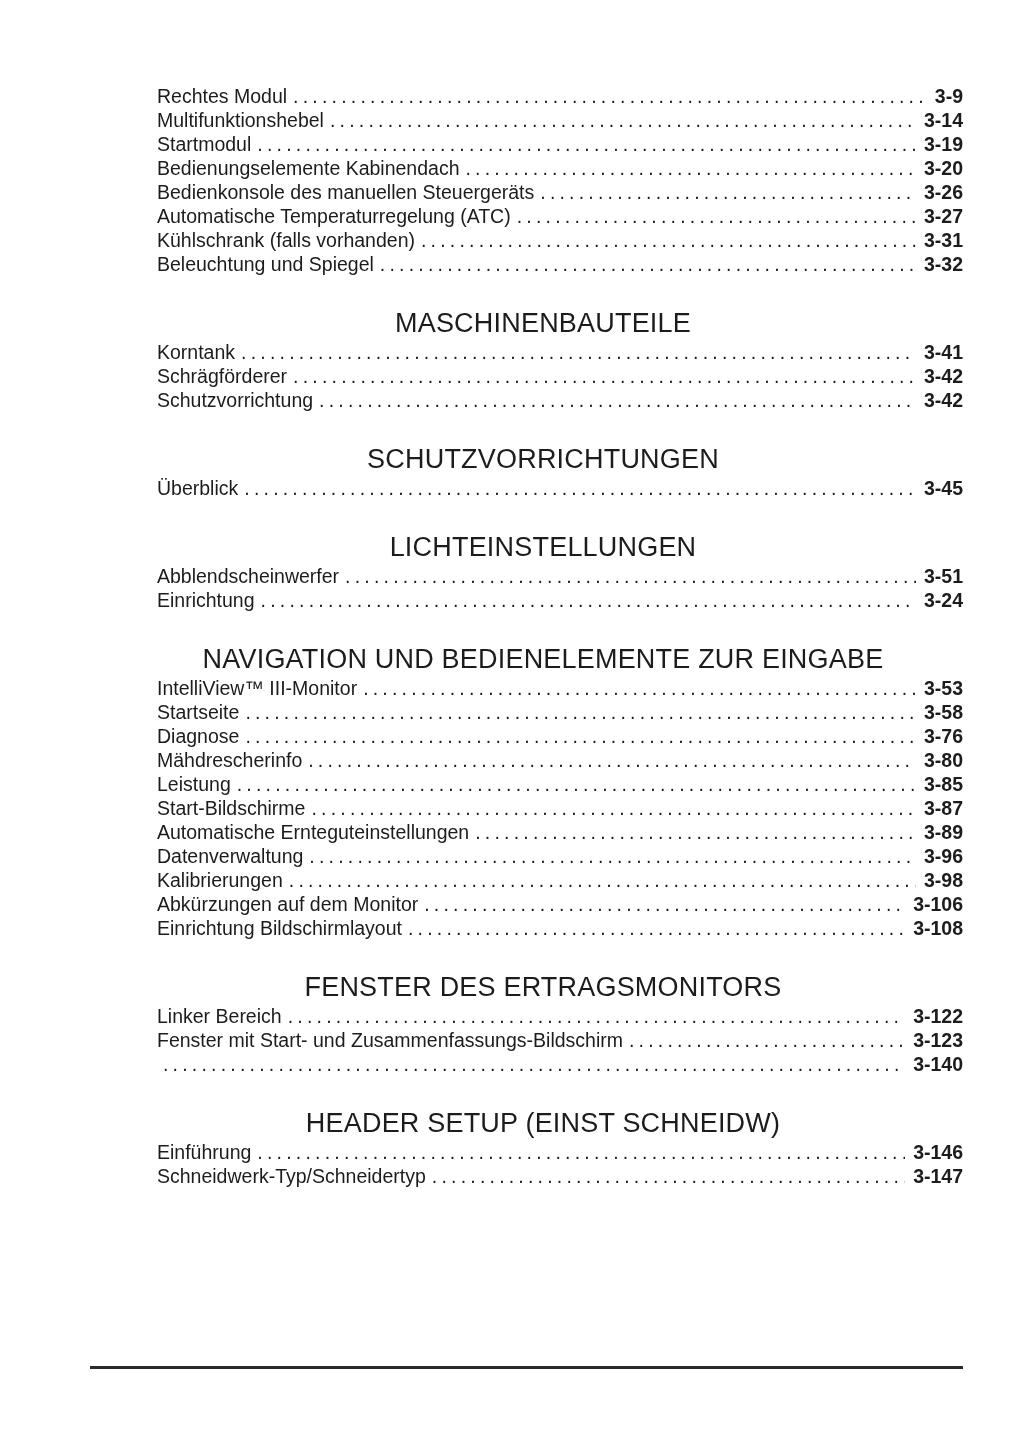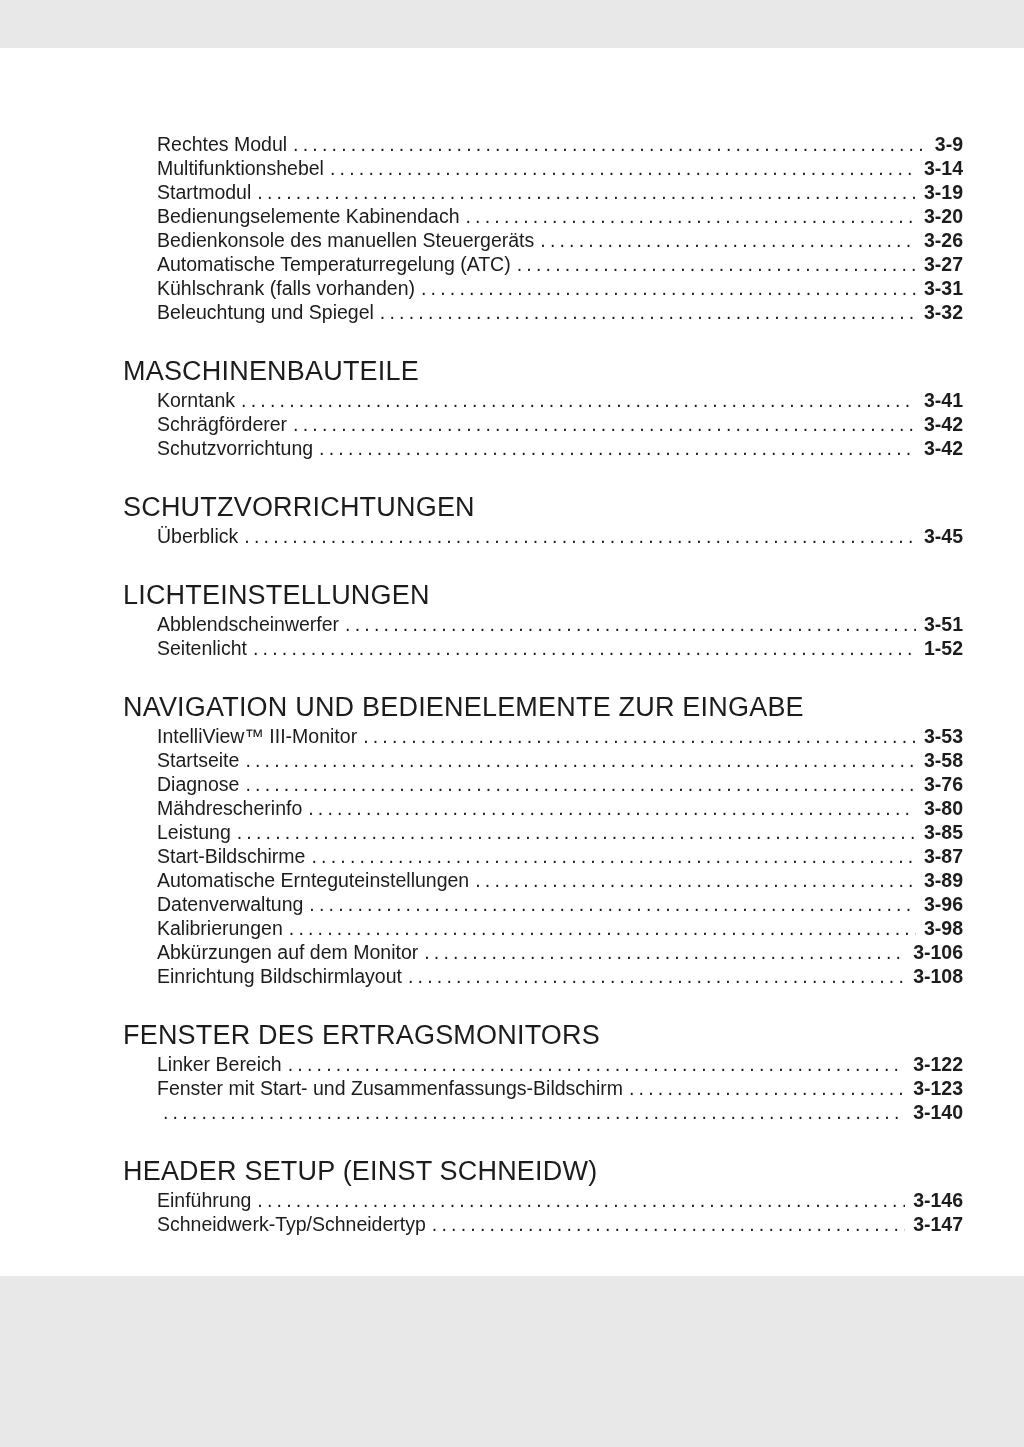--- a/index.html
+++ b/index.html
@@ -9,45 +9,45 @@
   }
   html,body{margin:0;padding:0;}
   body{
     background:#e8e8e8;
     font-family:"Liberation Sans","DejaVu Sans",sans-serif;
     -webkit-font-smoothing:antialiased;
   }
   .canvas{
     position:relative;
     width:1024px;
-    height:1228px;
+    height:1447px;
     background:var(--bg);
     overflow:hidden;
     color:var(--text);
-    margin-top:48px;
   }
   .page-inner{
     position:absolute;
     left:90px;
     top:0;
     width:873px;
   }
   .toc{
     padding-top:84px;
     padding-left:33px;
   }
   .toc-section{margin:0;}
   .toc-section + .toc-section{margin-top:30px;}
   .section-heading{
     margin:0;
     font-size:27px;
     line-height:34px;
     font-weight:400;
     letter-spacing:0.2px;
     white-space:nowrap;
+    text-align:center;
   }
   .section-items{
     list-style:none;
     margin:0;
     padding:0 0 0 34px;
   }
   .toc-row{
     display:flex;
     align-items:baseline;
     font-size:19.5px;
@@ -167,23 +167,23 @@
         </section>
         <section class="toc-section">
           <h2 class="section-heading">LICHTEINSTELLUNGEN</h2>
           <ul class="section-items">
             <li class="toc-row">
               <span class="toc-label">Abblendscheinwerfer</span>
               <span class="dot-leader"></span>
               <span class="toc-page">3-51</span>
             </li>
             <li class="toc-row">
-              <span class="toc-label">Seitenlicht</span>
-              <span class="dot-leader"></span>
-              <span class="toc-page">1-52</span>
+              <span class="toc-label">Einrichtung</span>
+              <span class="dot-leader"></span>
+              <span class="toc-page">3-24</span>
             </li>
           </ul>
         </section>
         <section class="toc-section">
           <h2 class="section-heading">NAVIGATION UND BEDIENELEMENTE ZUR EINGABE</h2>
           <ul class="section-items">
             <li class="toc-row">
               <span class="toc-label">IntelliView™ III-Monitor</span>
               <span class="dot-leader"></span>
               <span class="toc-page">3-53</span>

